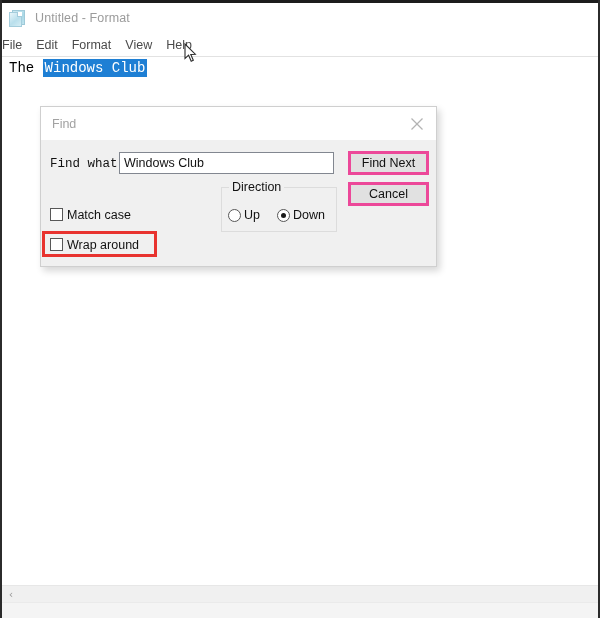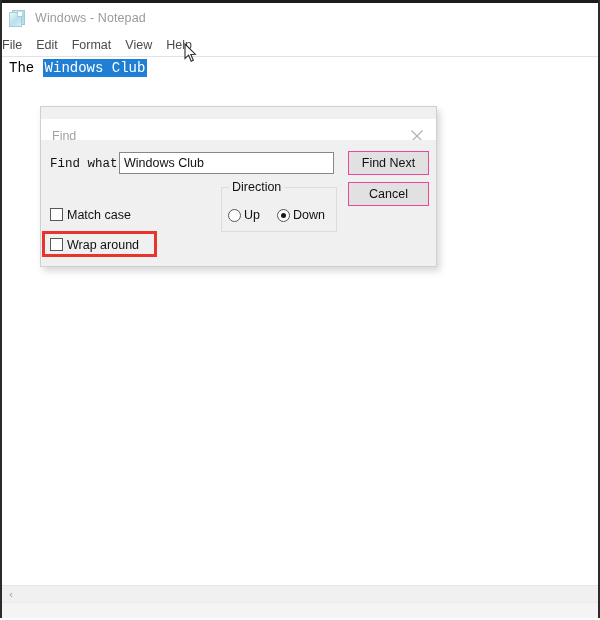--- a/index.html
+++ b/index.html
@@ -153,21 +153,21 @@
   
   #find-dialog {
     position: absolute;
     left: 38px; top: 103px;
     width: 397px; height: 161px;
     background: #f0f0f0;
     border: 1px solid #cfcfcf;
     box-shadow: 3px 4px 7px rgba(0,0,0,0.16);
   }
   #find-titlebar {
-    position: absolute; left: 0; top: 12px;
+    position: absolute; left: 0; top: 0;
     width: 395px; height: 33px;
     background: #ffffff;
     display: flex; align-items: center;
   }
   #find-title {
     margin-left: 11px;
     font-size: 12.5px;
     color: #a2a2a2;
   }
   #find-close {
@@ -200,21 +200,21 @@
     color: #111111;
     padding: 0 4px;
     outline: none;
   }
 
   .dlg-button {
     position: absolute;
     left: 307px;
     width: 81px; height: 24px;
     background: #e1e1e1;
-    border: 1px solid #ec4899;
+    border: 3px solid #ec4899;
     font-family: "Liberation Sans", sans-serif;
     font-size: 12.5px;
     color: #111111;
     cursor: default;
   }
   #btn-find-next { top: 11px; }
   #btn-cancel { top: 42px; }
 
   
   #direction-group {
@@ -301,21 +301,21 @@
   <div class="frame-bottom"></div>
 
   <div id="notepad-window">
 
     <div id="titlebar">
       <div id="notepad-icon">
         <div class="sheet-back"></div>
         <div class="sheet-front"></div>
         <div class="sheet-fold"></div>
       </div>
-      <div id="window-title">Windows - Notepad</div>
+      <div id="window-title">Untitled - Format</div>
     </div>
 
     <div id="menubar">
       <div class="menu-item">File</div>
       <div class="menu-item">Edit</div>
       <div class="menu-item">Format</div>
       <div class="menu-item">View</div>
       <div class="menu-item">Help</div>
     </div>
     <div id="menu-sep"></div>

